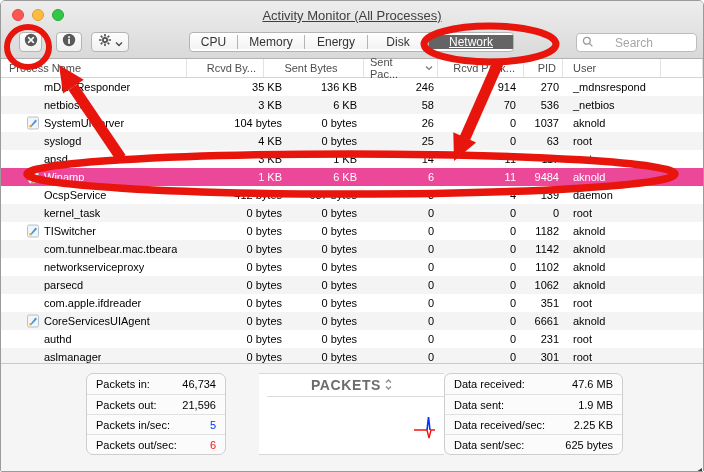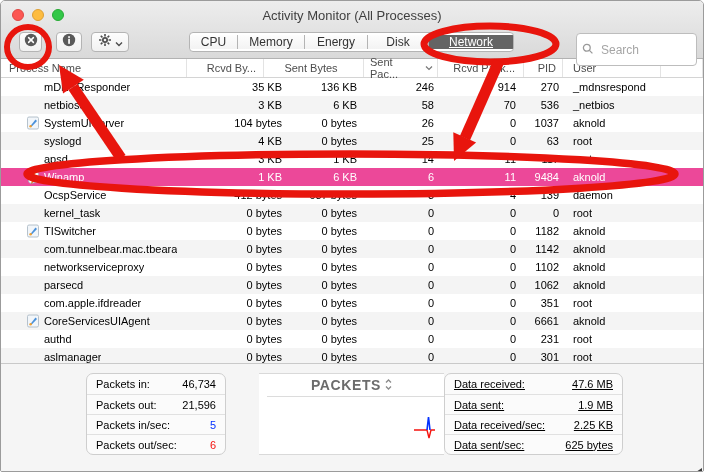--- a/index.html
+++ b/index.html
@@ -11,35 +11,35 @@
   }
   
   .chrome{height:58px;background:linear-gradient(#ededed,#d9d9d9);border-bottom:1px solid #b2b2b2;}
   .titlebar{position:relative;height:28px;}
   .lights{position:absolute;left:11px;top:8px;display:flex;gap:8px;}
   .light{width:12px;height:12px;border-radius:50%;}
   .light.red{background:#fc5753;border:1px solid #df4744;}
   .light.yellow{background:#fdbc40;border:1px solid #de9f34;}
   .light.green{background:#33c748;border:1px solid #27aa35;}
   .title{position:absolute;left:0;right:0;top:0;height:28px;line-height:29px;text-align:center;
-    font-size:13px;color:#3f3f3f;}
+    font-size:13px;color:#3f3f3f;text-decoration:underline;}
   .toolbar{position:relative;height:29px;}
   .tbtn{position:absolute;top:3px;height:20px;display:flex;align-items:center;justify-content:center;
     background:linear-gradient(#fdfdfd,#f1f1f1);border:1px solid #b4b4b4;border-radius:4px;cursor:default;}
   .btn-quit{left:18px;width:23px;}
   .btn-info{left:55px;width:26px;}
   .btn-gear{left:90px;width:38px;gap:3px;}
   .segmented{position:absolute;left:188px;top:3px;height:20px;display:flex;
     border:1px solid #b4b4b4;border-radius:4px;overflow:hidden;background:#fff;align-items:center;}
   .seg{font-size:12px;color:#333;display:flex;align-items:center;justify-content:center;
     border-right:1px solid #b4b4b4;background:linear-gradient(#fdfdfd,#f3f3f3);}
   .seg:last-child{border-right:none;text-decoration:underline;}
   .seg.sel{background:#646464;color:#fff;}
-  .search{position:absolute;left:575px;top:4px;width:121px;height:33px;background:#fff;
-    border:1px solid #bdbdbd;border-radius:4px;display:flex;align-items:center;padding:0 5px;gap:5px;}
+  .search{position:absolute;left:575px;top:4px;width:121px;height:19px;background:#fff;
+    border:1px solid #bdbdbd;border-radius:4px;display:flex;align-items:center;padding:0 5px;gap:19px;}
   .search input{border:none;outline:none;flex:1;min-width:0;font-size:12px;font-family:"Liberation Sans",sans-serif;color:#444;background:transparent;}
   .search input::placeholder{color:#a5a5a5;}
   
   .theader{height:19px;display:flex;background:#fff;border-bottom:1px solid #d4d4d4;
     font-size:11px;color:#4d4d4d;}
   .hcell{border-right:1px solid #e3e3e3;display:flex;align-items:center;height:100%;}
   .tbody{height:285px;overflow:hidden;font-size:11px;color:#000;}
   .trow{display:flex;height:18px;align-items:center;background:#fff;}
   .trow.alt{background:#f4f4f4;}
   .trow.sel{background:#ec4899;color:#fff;}
@@ -53,21 +53,21 @@
   .w-usr{width:98px;padding-left:10px;}
   .w-fill{flex:1;}
   .icon-slot{width:16px;height:15px;margin-right:3px;display:inline-flex;align-items:center;justify-content:center;flex:none;}
   .name-txt{white-space:nowrap;overflow:hidden;}  .h-mid{justify-content:center;} .h-l6{padding-left:6px;}
   .h-right{justify-content:flex-end;padding-right:6px;} .h-u{padding-left:10px;}
   
   .footer{height:110px;background:#f5f5f5;border-top:1px solid #c9c9c9;position:relative;font-size:11px;}
   .statbox{position:absolute;top:9px;height:82px;background:#fbfbfb;border:1px solid #cecece;border-radius:7px;
     display:grid;grid-template-rows:1fr 1fr 1fr 1fr;overflow:hidden;}
   .box-left{left:85px;width:140px;}
-  .box-right{left:443px;width:179px;border-radius:7px;text-decoration:underline;}
+  .box-right{left:443px;width:179px;border-radius:7px;}
   .statrow{display:flex;align-items:center;justify-content:space-between;padding:0 9px;}
   .statrow + .statrow{border-top:1px solid #e1e1e1;}
   .graphbox{position:absolute;left:258px;top:9px;width:185px;height:82px;background:#fff;
     border-top:1px solid #d9d9d9;border-bottom:1px solid #d9d9d9;}
   .packets-pop{position:absolute;left:0;right:0;top:3px;display:flex;align-items:center;justify-content:center;gap:4px;
     font-size:14px;font-weight:bold;letter-spacing:.6px;color:#6c6c6c;}
   .graph-hline{position:absolute;left:8px;right:0;top:22px;border-top:1px solid #dcdcdc;}
   .blip{position:absolute;right:2px;top:40px;}
   .corner-mark{position:absolute;right:1px;bottom:1px;width:6px;height:4px;background:#3a3a3a;
     clip-path:polygon(0 100%,100% 0,100% 100%);}

